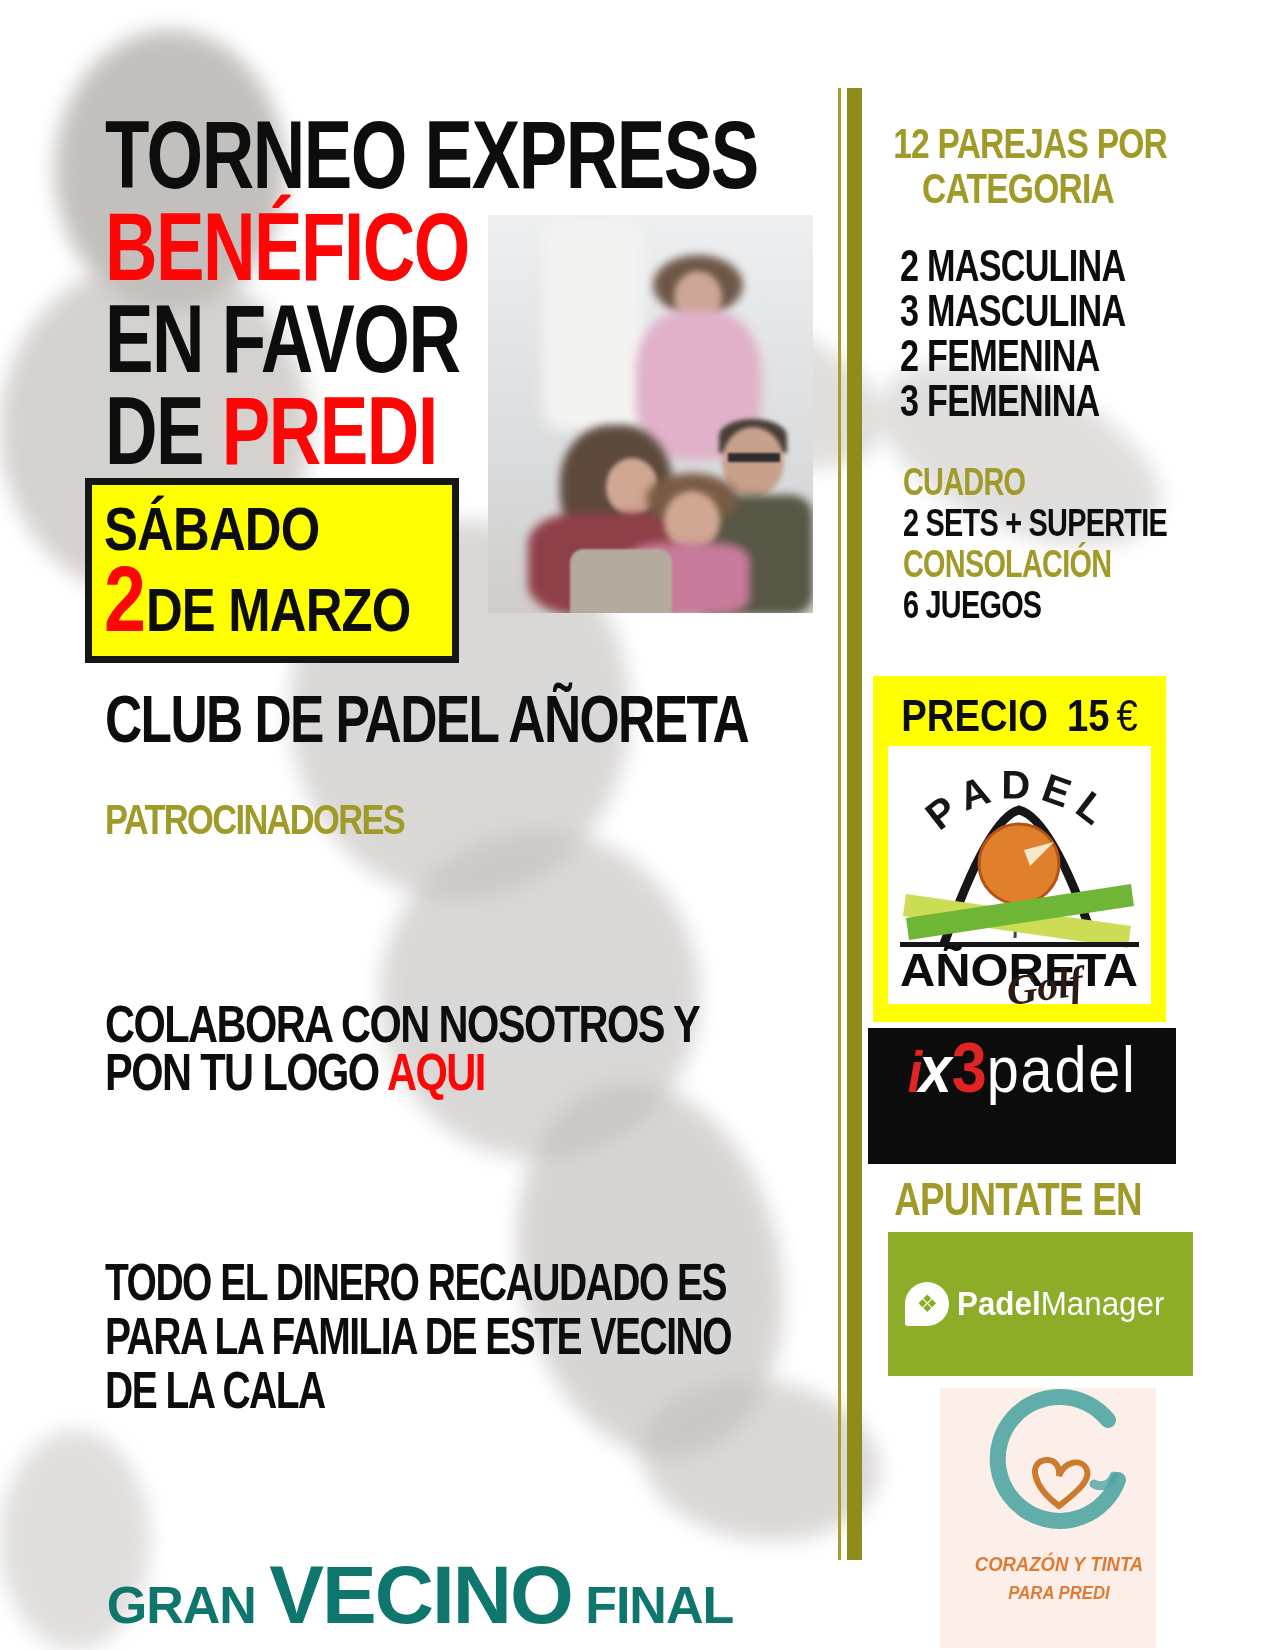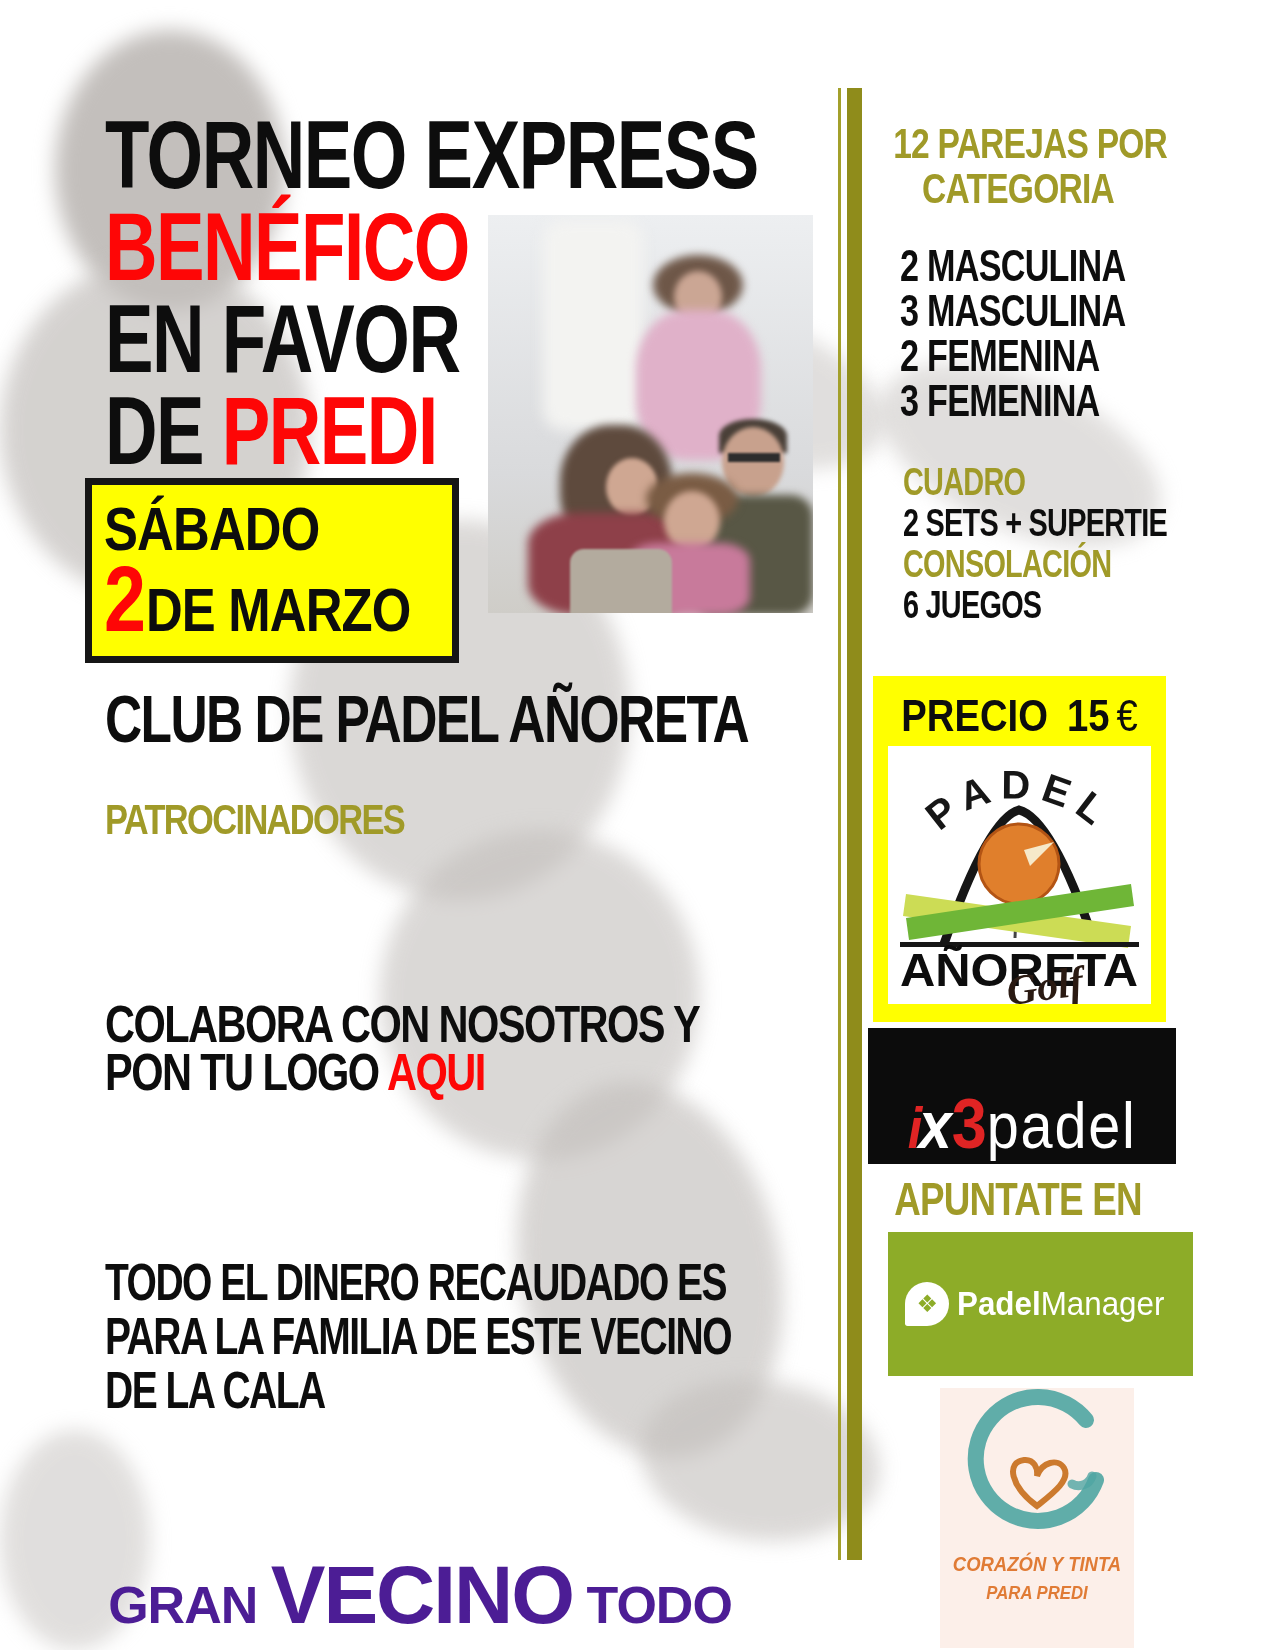--- a/index.html
+++ b/index.html
@@ -5,21 +5,21 @@
   html,body{margin:0;padding:0;}
   body{width:1275px;height:1650px;background:#ffffff;overflow:hidden;
        font-family:"Liberation Sans","DejaVu Sans",sans-serif;position:relative;}
   .abs{position:absolute;}
   .blob{position:absolute;background:#c3bfbc;border-radius:50%;filter:blur(10px);}
   
   .headline{font-weight:bold;letter-spacing:-2px;line-height:0.96;color:#0d0d0d;
             transform:scaleX(.75);transform-origin:left top;white-space:nowrap;}
   .red{color:#fe0606;}
   .olive{color:#a09a28;}
-  .blue{color:#4c1d95;}
+  .blue{color:#0f766e;}
   
   .datebox{left:85px;top:478px;width:348px;height:163px;background:#ffff00;
            border:7px solid #161616;padding-left:12px;padding-top:8px;}
   .datebox .l1{font-weight:bold;font-size:62px;letter-spacing:-1px;color:#0d0d0d;
                transform:scaleX(.82);transform-origin:left top;white-space:nowrap;}
   .datebox .l2{display:flex;align-items:baseline;margin-top:-6px;
                transform:scaleX(.82);transform-origin:left top;white-space:nowrap;}
   .datebox .day{font-weight:bold;font-size:92px;line-height:.9;}
   .datebox .month{font-weight:bold;font-size:62px;letter-spacing:-1px;color:#0d0d0d;}
   
@@ -29,34 +29,34 @@
   .rc-center{width:312px;text-align:center;transform:scaleX(.8);transform-origin:center top;
              font-weight:bold;letter-spacing:-1px;white-space:nowrap;}
   .rc-left{transform:scaleX(.76);transform-origin:left top;font-weight:bold;
            letter-spacing:-1px;white-space:nowrap;color:#0d0d0d;}
   .pricebox{left:873px;top:676px;width:293px;height:346px;background:#ffff00;}
   .price-line{margin-top:14px;text-align:center;font-weight:bold;font-size:45px;color:#0d0d0d;
               transform:scaleX(.85);transform-origin:center top;white-space:nowrap;}
   .price-cur{font-weight:normal;margin-left:8px;}
   .logo-white{position:absolute;left:15px;top:70px;width:263px;height:258px;background:#ffffff;}
   .x3box{left:868px;top:1028px;width:308px;height:136px;background:#0c0c0c;
-         display:flex;align-items:flex-end;justify-content:center;}
+         display:flex;align-items:flex-start;justify-content:center;}
   .x3logo{white-space:nowrap;transform:scaleX(.9);}
   .x3-i{color:#e02424;font-weight:bold;font-size:58px;font-style:italic;letter-spacing:-4px;}
   .x3-x{color:#ffffff;font-weight:bold;font-size:66px;font-style:italic;}
   .x3-3{color:#e02424;font-weight:bold;font-size:70px;}
   .x3-padel{color:#ffffff;font-size:64px;font-weight:normal;letter-spacing:2px;}
   .pmbox{left:888px;top:1232px;width:305px;height:144px;background:#8dac28;
          display:flex;align-items:center;justify-content:center;gap:8px;}
   .pm-icon{width:44px;height:44px;background:#ffffff;border-radius:50% 50% 50% 6%;
            display:flex;align-items:center;justify-content:center;
            color:#8dac28;font-size:24px;font-weight:bold;}
   .pm-text{color:#ffffff;font-size:33px;white-space:nowrap;transform:scaleX(.95);transform-origin:left center;}
   .pm-bold{font-weight:bold;}
-  .corazonbox{left:940px;top:1388px;width:194px;height:260px;background:#fcefe9;text-align:center;}
+  .corazonbox{left:940px;top:1388px;width:194px;height:260px;background:#fcefe9;text-align:center;padding-left:22px;}
   .cz-text{color:#e07b35;font-weight:bold;font-style:italic;font-size:21px;
            transform:scaleX(.88);transform-origin:center top;white-space:nowrap;}
   .cz-text2{color:#e07b35;font-weight:bold;font-style:italic;font-size:19px;margin-top:6px;
             transform:scaleX(.88);transform-origin:center top;}
   
   .photo{left:488px;top:215px;width:325px;height:398px;overflow:hidden;
          background:linear-gradient(#edeff1,#d9dadc 65%,#cfcdc8);}
   .photo div{position:absolute;}
 </style>
 </head>
@@ -117,21 +117,21 @@
 <div class="abs headline" style="left:105px;top:1000px;font-size:52px;transform:scaleX(.8);">COLABORA CON NOSOTROS Y</div>
 <div class="abs headline" style="left:105px;top:1048px;font-size:52px;transform:scaleX(.8);">
   <span>PON TU LOGO </span><span class="red">AQUI</span>
 </div>
 
 <div class="abs headline" style="left:105px;top:1258px;font-size:52px;">TODO EL DINERO RECAUDADO ES</div>
 <div class="abs headline" style="left:105px;top:1312px;font-size:52px;">PARA LA FAMILIA DE ESTE VECINO</div>
 <div class="abs headline" style="left:105px;top:1366px;font-size:52px;">DE LA CALA</div>
 
 <div class="abs" style="left:100px;top:1548px;width:640px;text-align:center;white-space:nowrap;">
-  <span class="blue" style="font-weight:bold;font-size:52px;letter-spacing:-1px;">GRAN </span><span class="blue" style="font-weight:bold;font-size:82px;letter-spacing:-2px;">VECINO</span><span class="blue" style="font-weight:bold;font-size:52px;letter-spacing:-1px;"> TODO</span>
+  <span class="blue" style="font-weight:bold;font-size:52px;letter-spacing:-1px;">GRAN </span><span class="blue" style="font-weight:bold;font-size:82px;letter-spacing:-2px;">VECINO</span><span class="blue" style="font-weight:bold;font-size:52px;letter-spacing:-1px;"> FINAL</span>
 </div>
 
 <div class="abs rc-center olive" style="left:862px;top:122px;font-size:42px;line-height:1.06;">
   <div>12 PAREJAS POR</div>
   <div>CATEGORIA</div>
 </div>
 
 <div class="abs rc-left" style="left:900px;top:243px;font-size:45px;line-height:1.0;">
   <div>2 MASCULINA</div>
   <div>3 MASCULINA</div>

